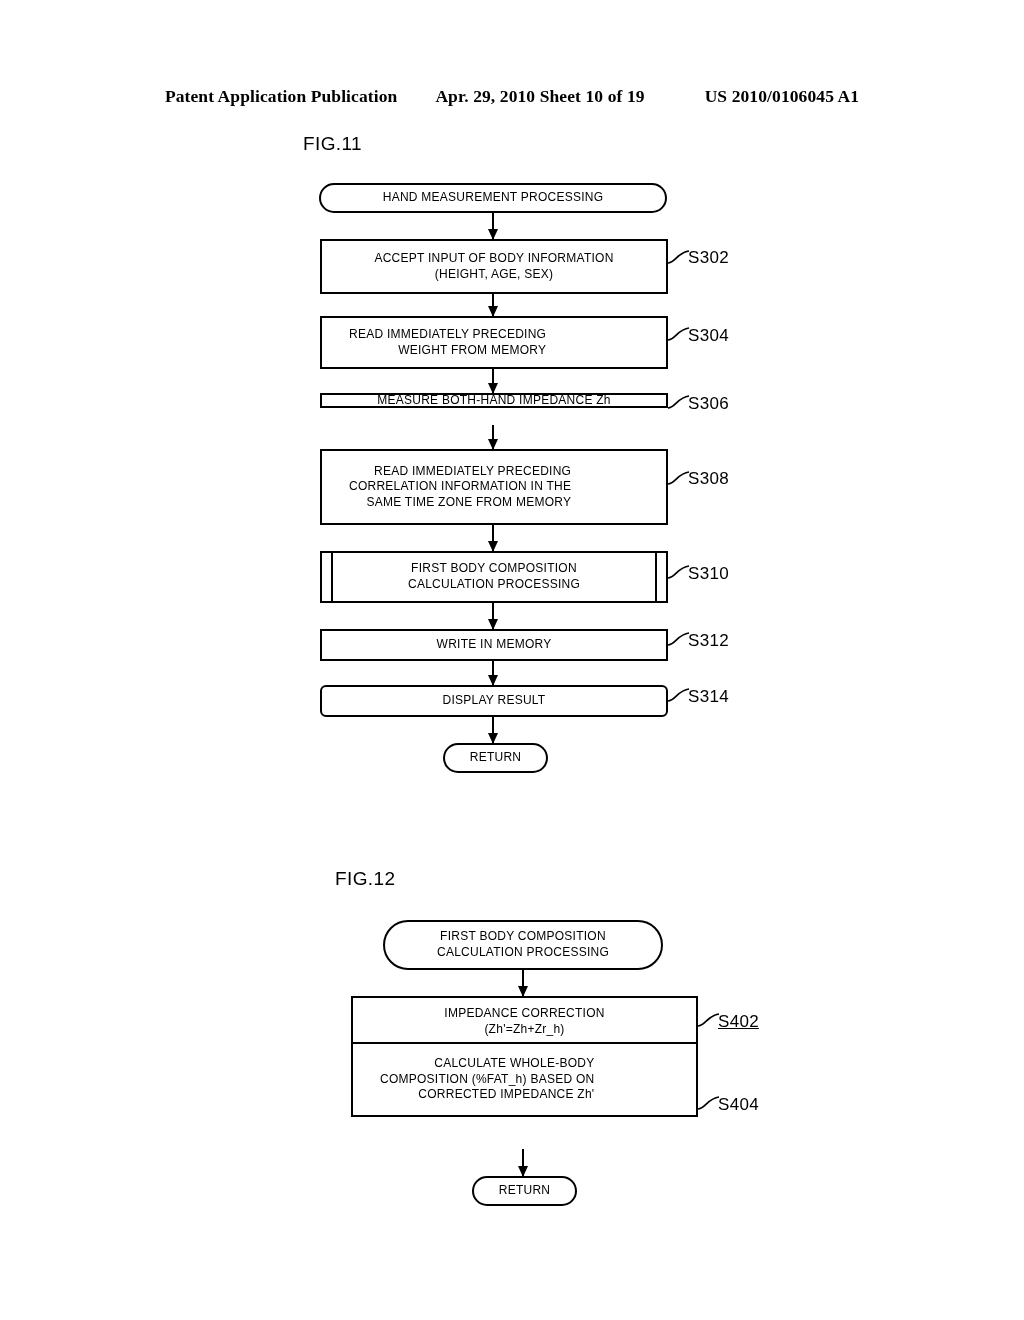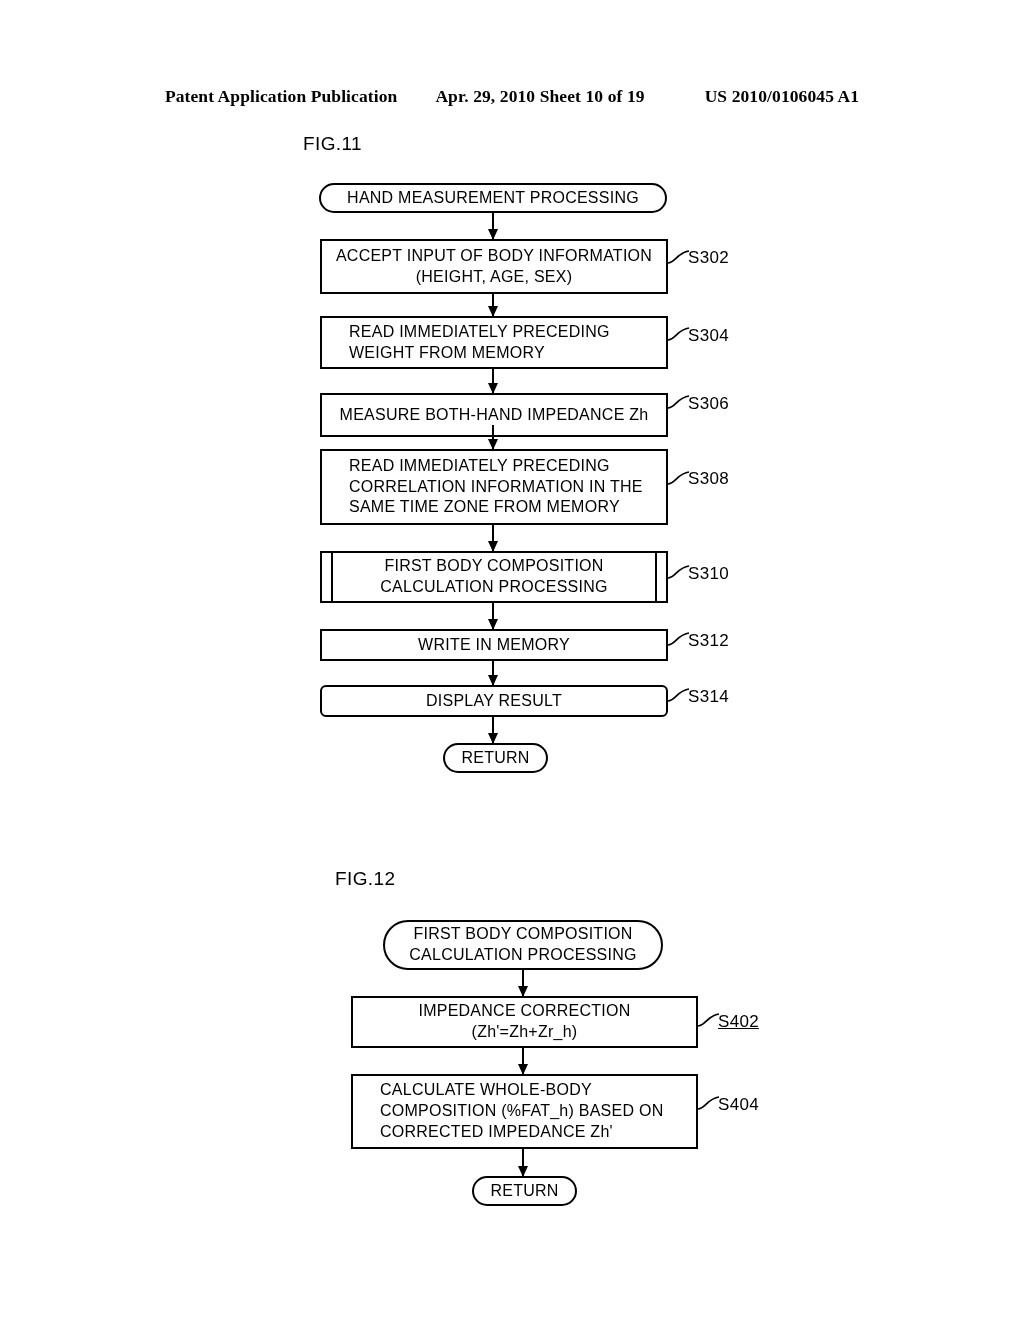--- a/index.html
+++ b/index.html
@@ -51,26 +51,26 @@
   .flow {
     position: absolute;
   }
   .node {
     position: absolute;
     box-sizing: border-box;
     border: 2.2px solid #000;
     background: #fff;
     display: flex;
     align-items: center;
-    font-size: 16px;
+    font-size: 12px;
     letter-spacing: 0.25px;
     line-height: 1.30;
   }
   .node.center { justify-content: center; text-align: center; }
-  .node.left   { justify-content: flex-start; text-align: left; }
+  .node.left   { justify-content: flex-start; text-align: right; }
   .node.left .txt { padding-left: 27px; }
   .node .txt { white-space: pre-line; }
 
   
   .node.terminal {
     border-radius: 999px;
     border-width: 2.4px;
   }
 
   
@@ -152,21 +152,21 @@
 WEIGHT FROM MEMORY</span>
   </div>
   <div class="leader" style="left:668px; top:325px;">
     <svg width="22" height="18" viewBox="0 0 22 18">
         <path d="M0 15 C7 15, 10 4, 21 3" fill="none" stroke="#000" stroke-width="1.7"></path>
       </svg>
   </div>
   <div class="step" style="left:688px; top:326px;">S304</div>
   <div class="arrow" style="left:492px; top:369px; height:24px;"></div>
 
-  <div class="node center" style="left:320px; top:393px; width:348px; height:44px;">
+  <div class="node center" style="left:320px; top:393px; width:348px; height:15px;">
     <span class="txt">MEASURE BOTH-HAND IMPEDANCE Zh</span>
   </div>
   <div class="leader" style="left:668px; top:393px;">
     <svg width="22" height="18" viewBox="0 0 22 18">
         <path d="M0 15 C7 15, 10 4, 21 3" fill="none" stroke="#000" stroke-width="1.7"></path>
       </svg>
   </div>
   <div class="step" style="left:688px; top:394px;">S306</div>
   <div class="arrow" style="left:492px; top:425px; height:24px;"></div>
 
@@ -237,21 +237,21 @@
 (Zh'=Zh+Zr_h)</span>
   </div>
   <div class="leader" style="left:698px; top:1011px;">
     <svg width="22" height="18" viewBox="0 0 22 18">
         <path d="M0 15 C7 15, 10 4, 21 3" fill="none" stroke="#000" stroke-width="1.7"></path>
       </svg>
   </div>
   <div class="step" style="left:718px; top:1012px;text-decoration:underline;">S402</div>
   <div class="arrow" style="left:522px; top:1048px; height:26px;"></div>
 
-  <div class="node left" style="left:351px; top:1074px; width:347px; height:75px;">
+  <div class="node left" style="left:351px; top:1042px; width:347px; height:75px;">
     <span class="txt">CALCULATE WHOLE-BODY
 COMPOSITION (%FAT_h) BASED ON
 CORRECTED IMPEDANCE Zh'</span>
   </div>
   <div class="leader" style="left:698px; top:1094px;">
     <svg width="22" height="18" viewBox="0 0 22 18">
         <path d="M0 15 C7 15, 10 4, 21 3" fill="none" stroke="#000" stroke-width="1.7"></path>
       </svg>
   </div>
   <div class="step" style="left:718px; top:1095px;">S404</div>

